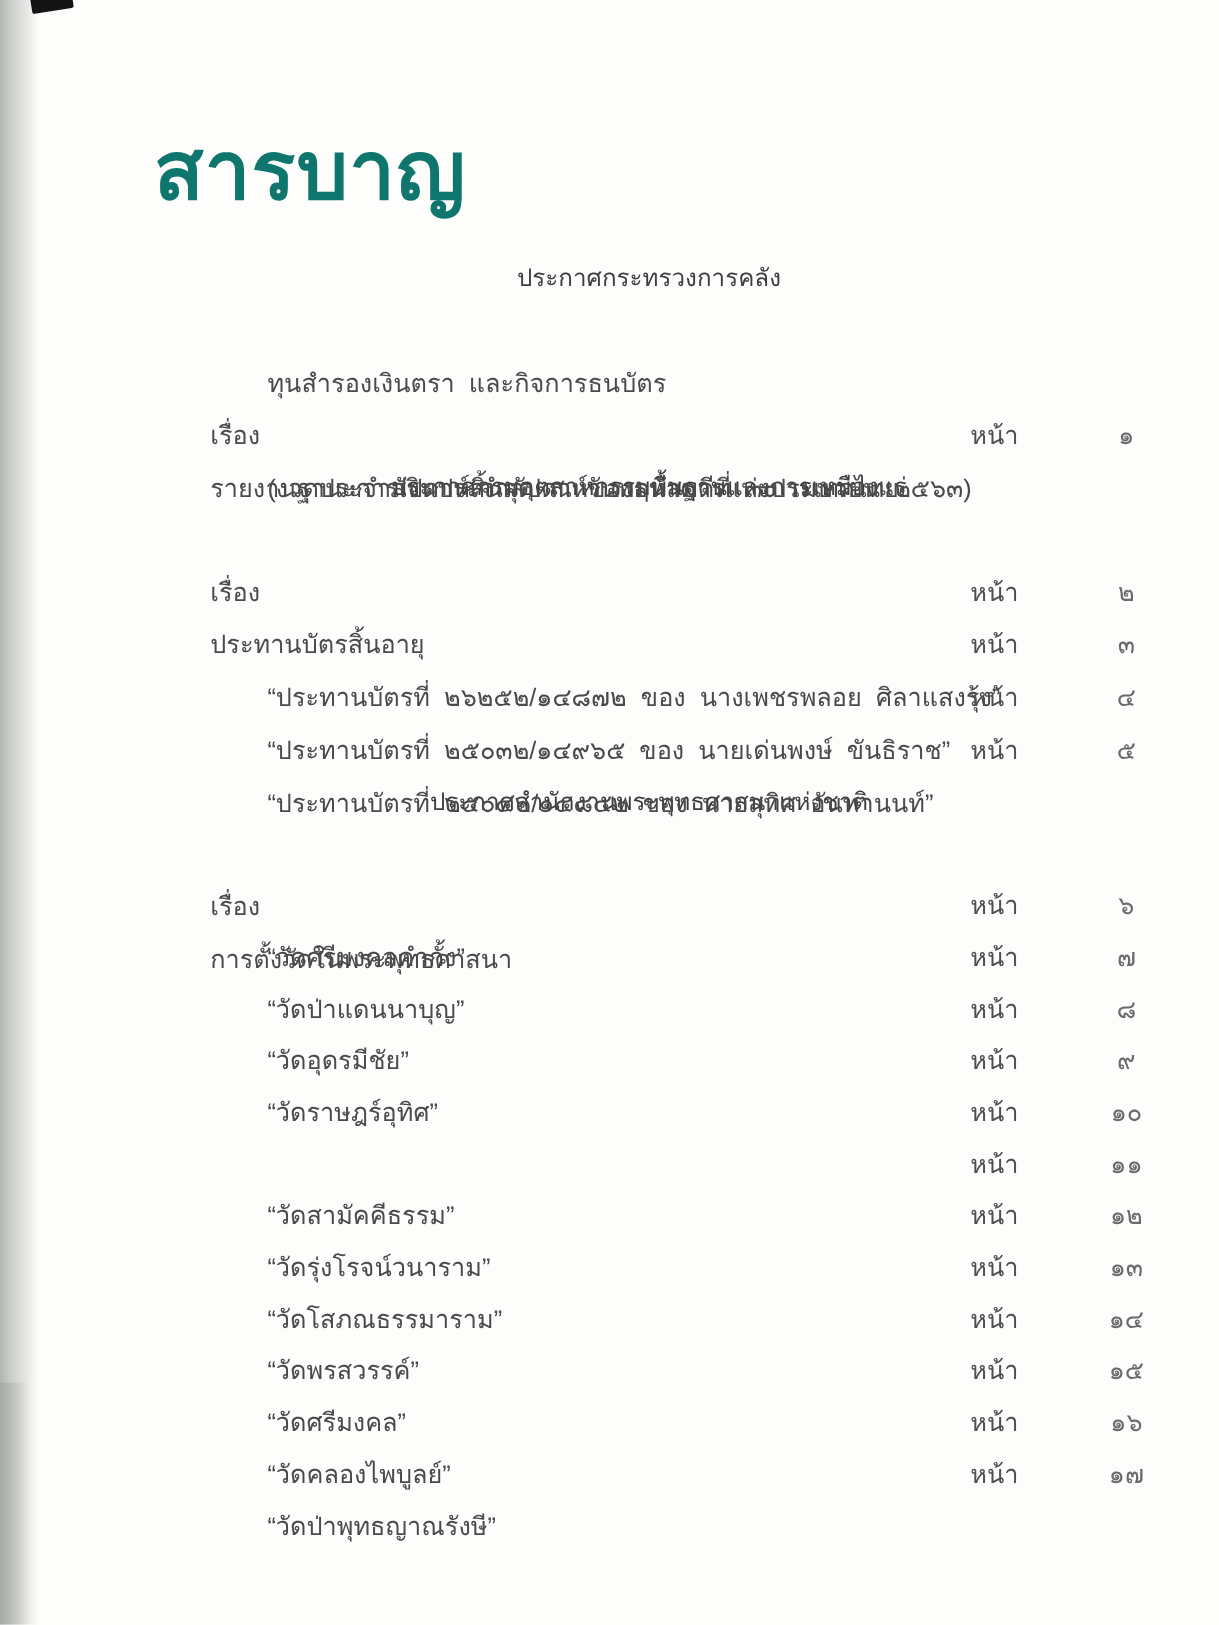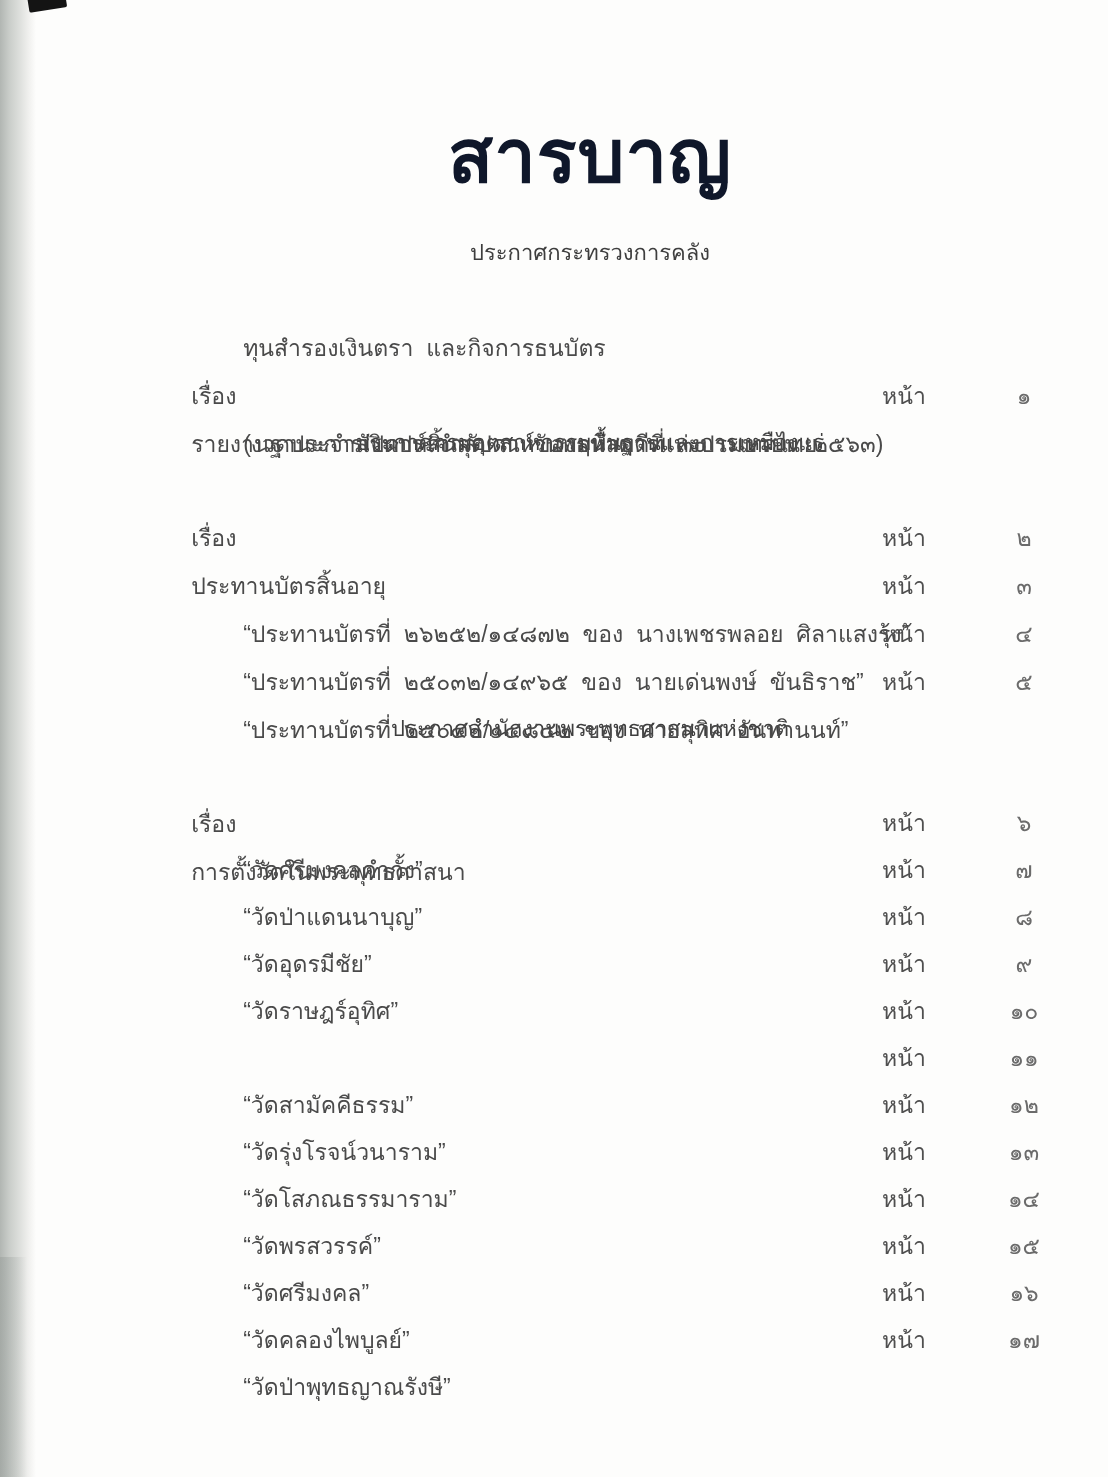--- a/index.html
+++ b/index.html
@@ -48,26 +48,26 @@
     width: 38px;
     height: 18px;
     background: #141414;
     transform: rotate(-9deg);
     border-radius: 2px;
   }
   .doc-title {
     margin: 108px 0 0 0;
     padding-left: 140px;
     width: 900px;
-    text-align: center;
+    text-align: left;
     font-family: "DejaVu Serif", "Liberation Serif", serif;
     font-weight: 700;
     font-size: 74px;
     line-height: 1.3;
-    color: #0f172a;
+    color: #0f766e;
     letter-spacing: 1px;
   }
   .toc {
     position: relative;
     margin-left: 140px;
     width: 900px;
     margin-top: 26px;
   }
   .section-heading {
     height: 46px;

